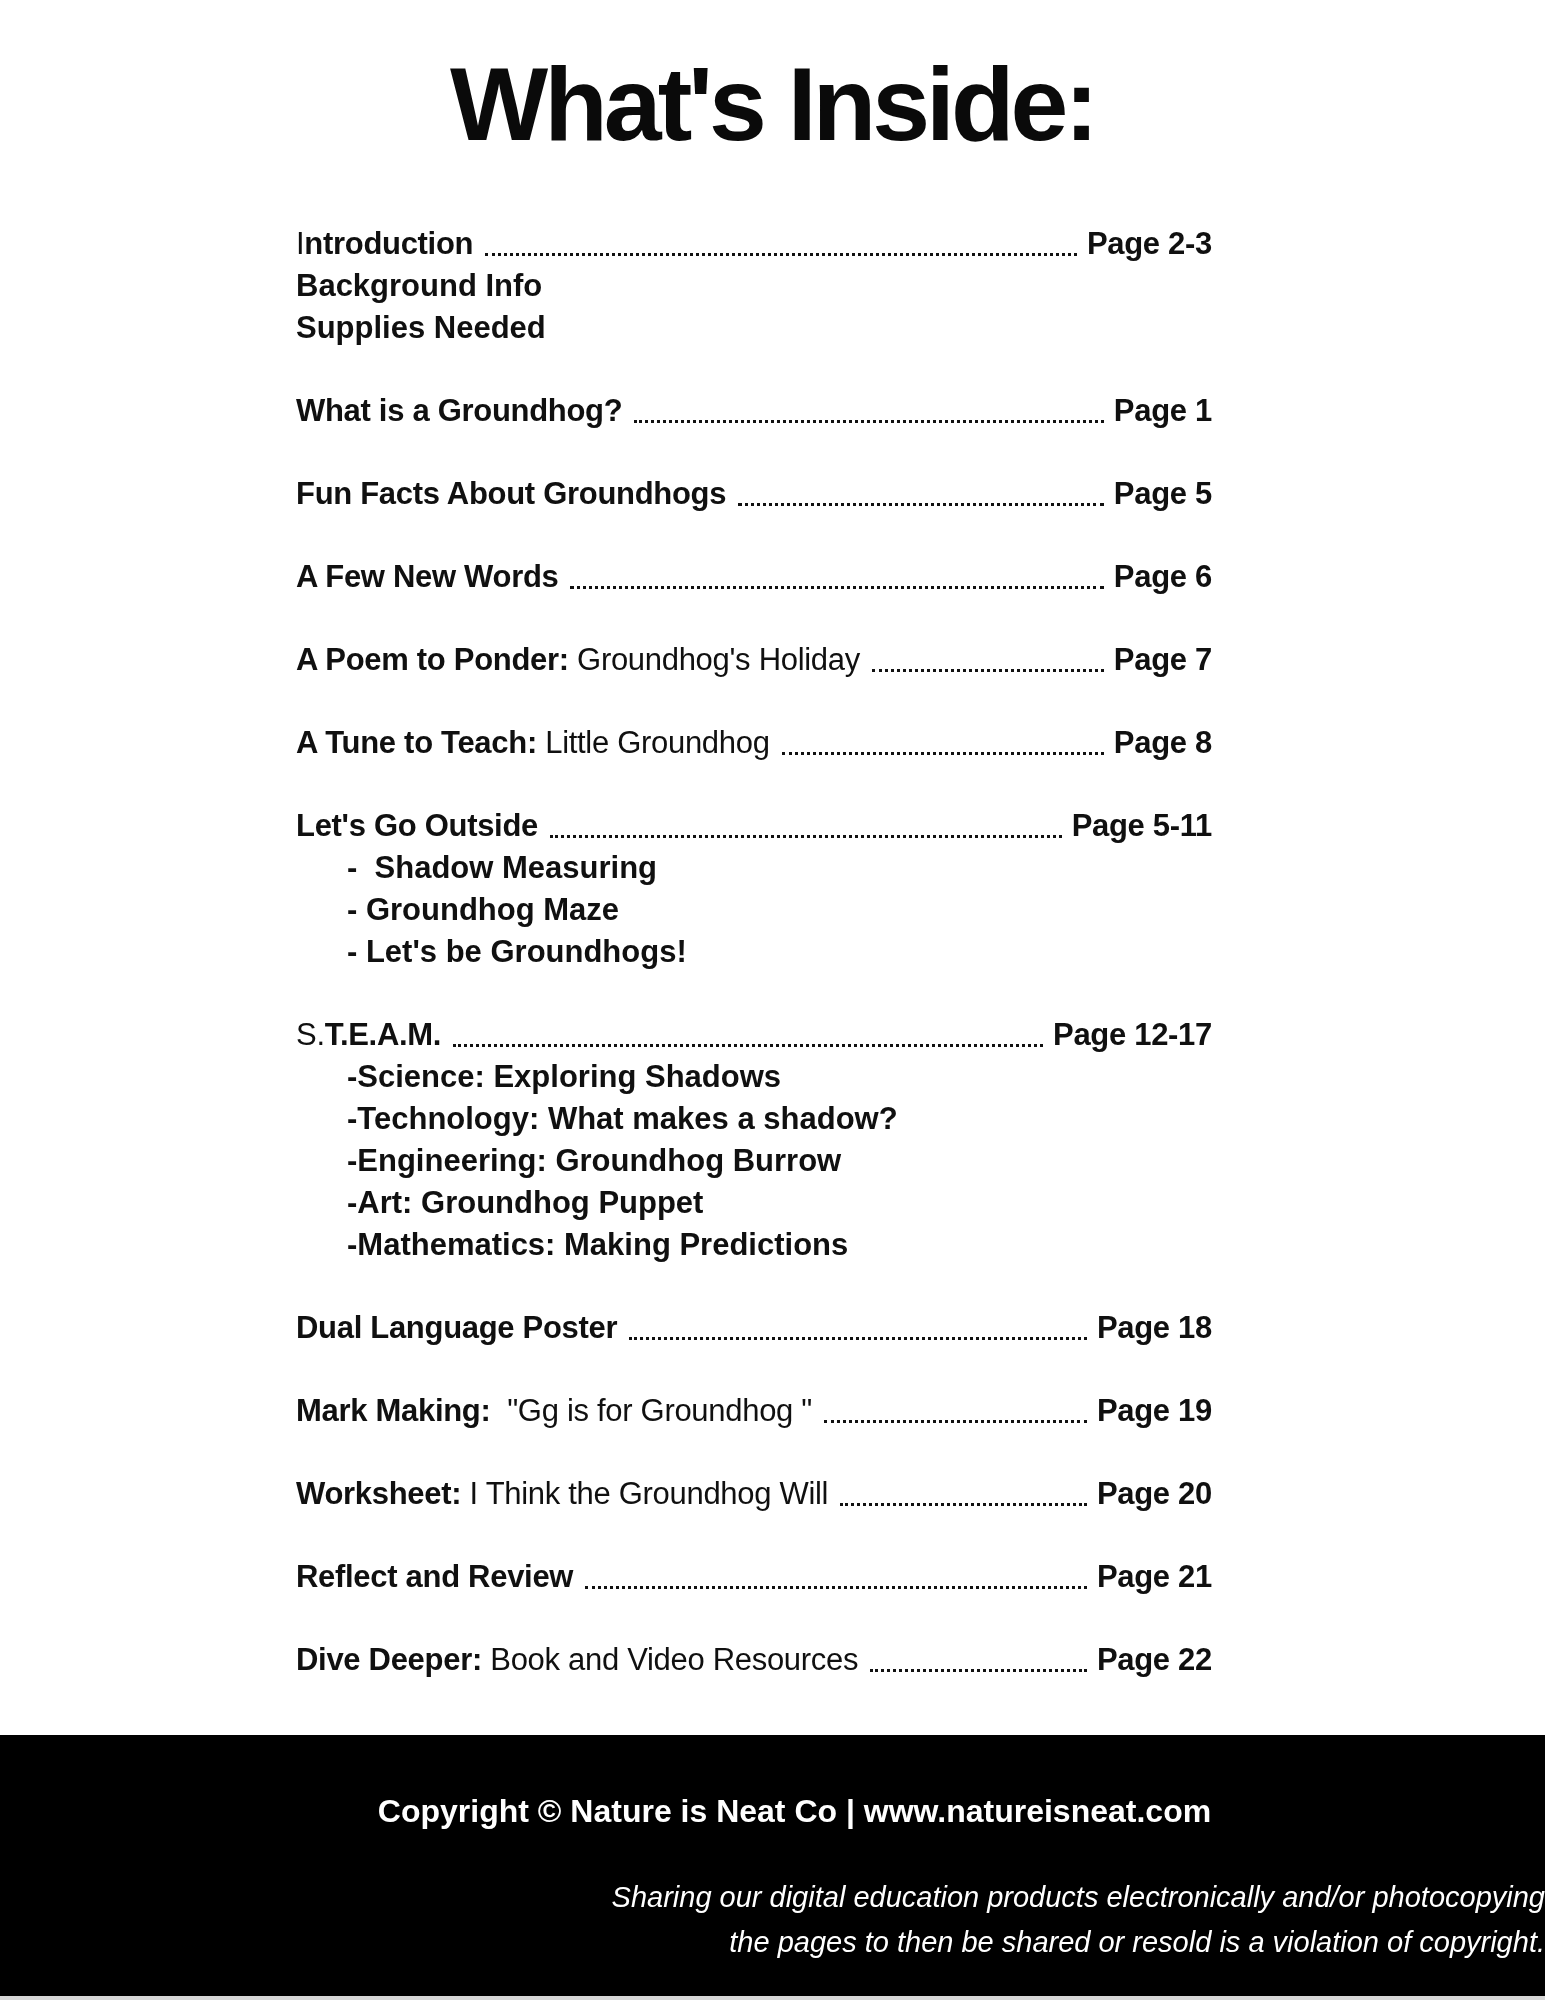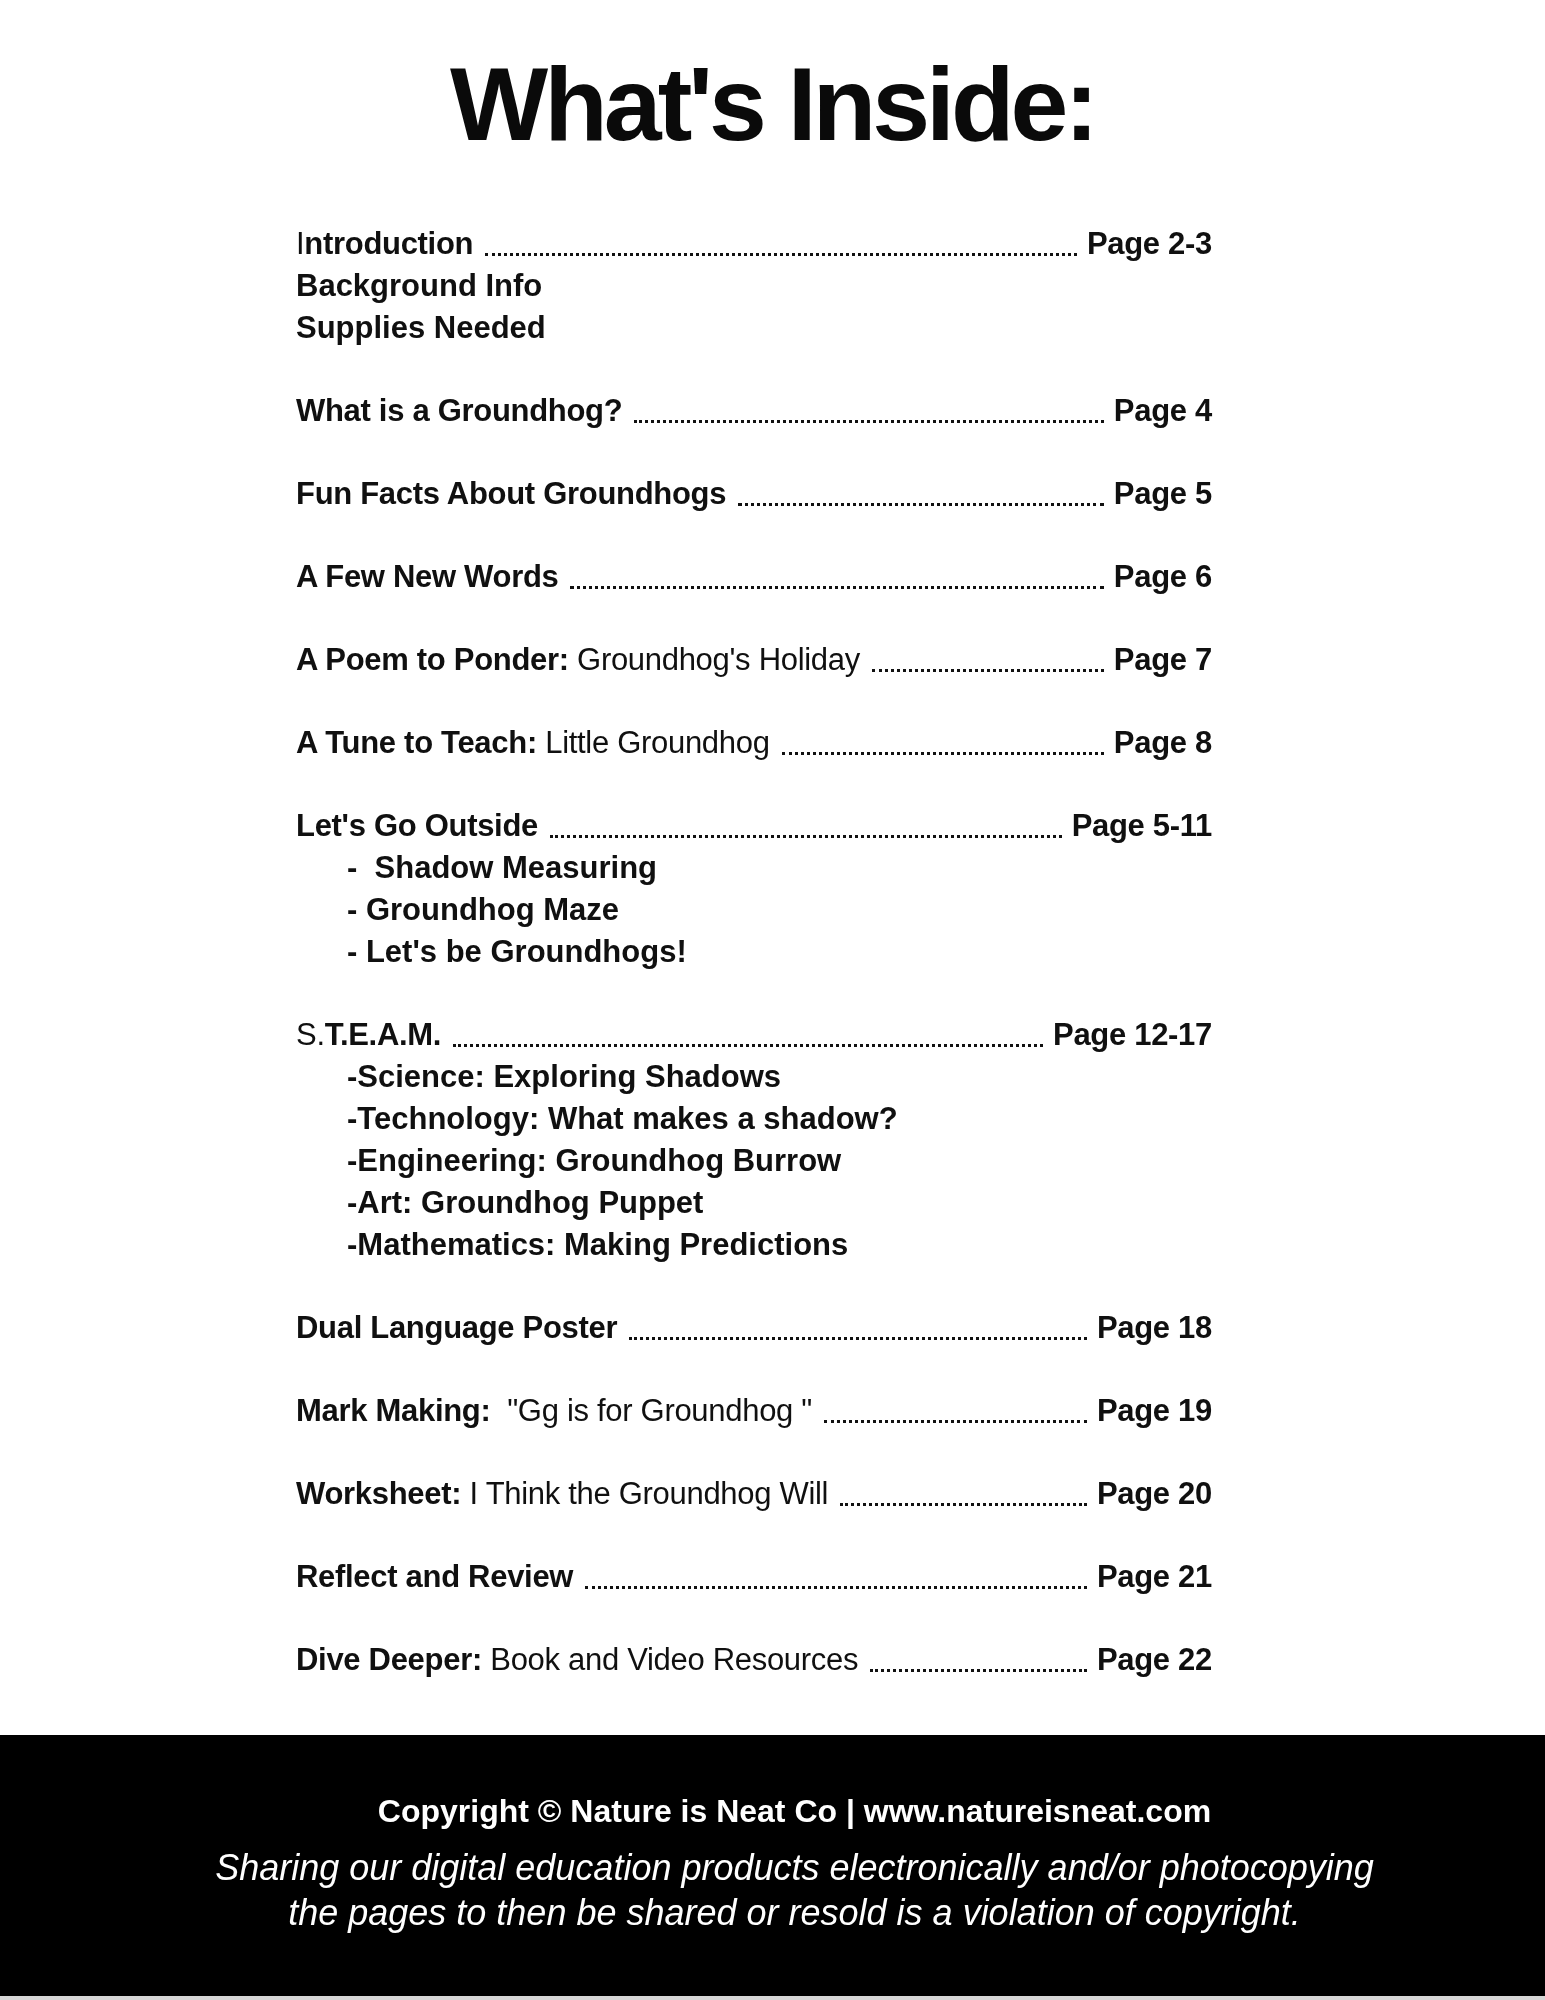--- a/index.html
+++ b/index.html
@@ -69,25 +69,26 @@
     border-bottom: 4px solid #d6d6d6;
     padding-left: 44px;
   }
   .footer .copyright {
     margin-top: 56px;
     font-size: 32px;
     line-height: 40px;
     font-weight: 700;
   }
   .footer .notice {
-    margin-top: 14px;
-    font-size: 36px;
+    margin-top: 44px;
+    font-size: 29px;
     line-height: 45px;
     font-style: italic;
     font-weight: 400;
+    text-align: right;
   }
 </style>
 </head>
 <body>
 
 <h1 class="page-title">What's Inside:</h1>
 
 <div class="toc" id="toc-list">
     <div class="entry">
       <div class="row">
@@ -95,21 +96,21 @@
         <span class="leader"></span>
         <span class="pagenum">Page 2-3</span>
       </div>
       <div class="subline">Background Info</div>
       <div class="subline">Supplies Needed</div>
     </div>
     <div class="entry">
       <div class="row">
         <span class="label"><span>What is a Groundhog?</span></span>
         <span class="leader"></span>
-        <span class="pagenum">Page 4</span>
+        <span class="pagenum">Page 1</span>
       </div>
     </div>
     <div class="entry">
       <div class="row">
         <span class="label"><span>Fun Facts About Groundhogs</span></span>
         <span class="leader"></span>
         <span class="pagenum">Page 5</span>
       </div>
     </div>
     <div class="entry">

